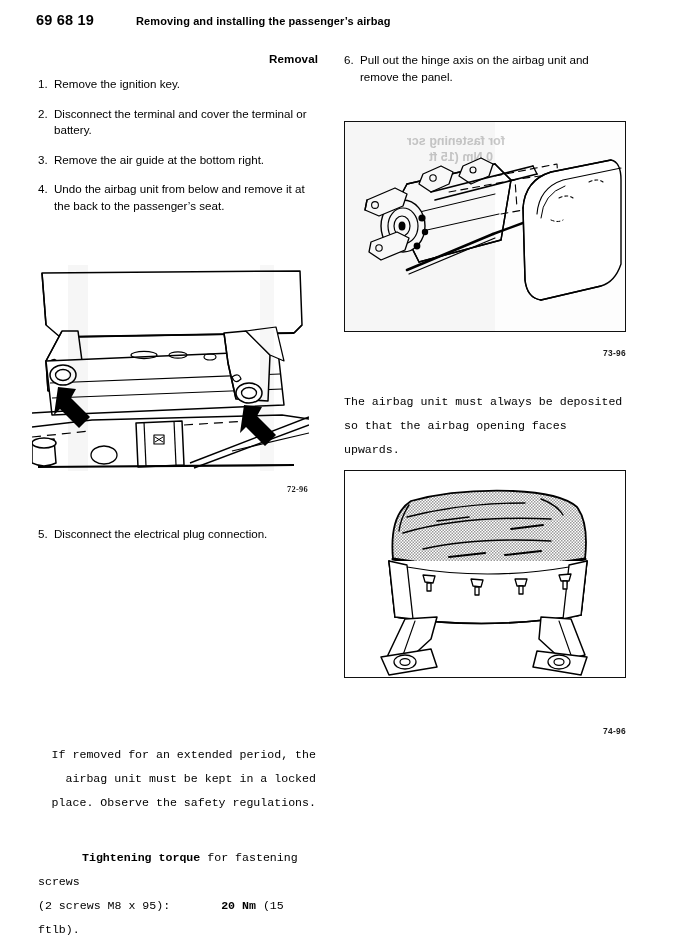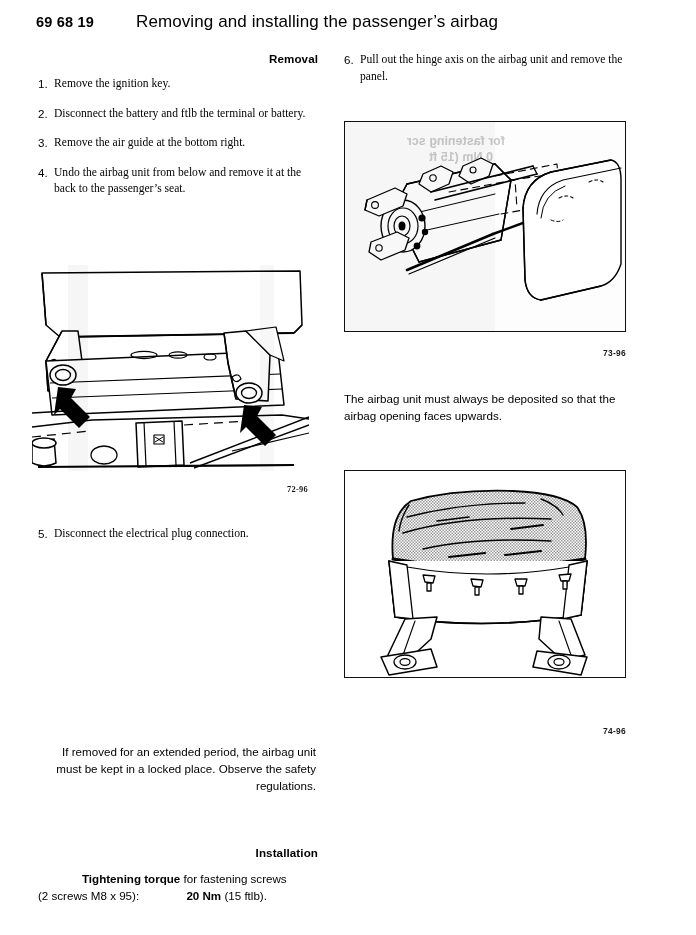--- a/index.html
+++ b/index.html
@@ -35,22 +35,22 @@
   }
   .header-number {
     font-weight: bold;
     font-size: 14.5px;
     letter-spacing: 0.2px;
     white-space: nowrap;
     width: 100px;
     flex: 0 0 100px;
   }
   .header-title {
-    font-weight: normal;
-    font-size: 17px;
+    font-weight: bold;
+    font-size: 11px;
     letter-spacing: 0.1px;
     white-space: nowrap;
   }
 
   
   .col-left {
     position: absolute;
     left: 38px;
     top: 52px;
     width: 280px;
@@ -64,36 +64,37 @@
 
   .sect-head {
     font-weight: bold;
     font-size: 11.6px;
     margin: 0 0 11px 0;
     letter-spacing: 0.1px;
     text-align: right;
   }
   .para {
     font-size: 11.6px;
-    line-height: 17px;
+    line-height: 24px;
     margin: 0 0 13px 0;
+    font-family: Liberation Mono, monospace;
   }
   .para:last-child { margin-bottom: 0; }
 
   .step {
     display: flex;
     font-size: 11.6px;
     line-height: 16.5px;
     margin: 0 0 13px 0;
   }
   .step-num {
     flex: 0 0 16px;
     width: 16px;
   }
-  .step-text { flex: 1 1 auto; font-family: Liberation Serif, serif; }
+  .step-text { flex: 1 1 auto; }
 
   .note-body { margin-top: 10px; }
 
   .fig-caption {
     font-size: 8.4px;
     font-weight: bold;
     letter-spacing: 0.3px;
     text-align: right;
     color: #1a1a1a;
   }
@@ -138,21 +139,21 @@
 
   <div class="col-left">
     <div class="sect-head">Removal</div>
 
     <div class="step">
       <span class="step-num">1.</span>
       <span class="step-text">Remove the ignition key.</span>
     </div>
     <div class="step">
       <span class="step-num">2.</span>
-      <span class="step-text">Disconnect the battery and ftlb the terminal or battery.</span>
+      <span class="step-text">Disconnect the terminal and cover the terminal or battery.</span>
     </div>
     <div class="step">
       <span class="step-num">3.</span>
       <span class="step-text">Remove the air guide at the bottom right.</span>
     </div>
     <div class="step">
       <span class="step-num">4.</span>
       <span class="step-text">Undo the airbag unit from below and remove it at the back to the passenger’s seat.</span>
     </div>
   </div>
@@ -237,21 +238,20 @@
       <span class="step-num">5.</span>
       <span class="step-text">Disconnect the electrical plug connection.</span>
     </div>
   </div>
 
   <div style="position:absolute; left:38px; top:743px; width:278px;text-align:right;">
     <div class="para">If removed for an extended period, the airbag unit must be kept in a locked place. Observe the safety regulations.</div>
   </div>
 
   <div style="position:absolute; left:38px; top:846px; width:280px;">
-    <div class="sect-head">Installation</div>
     <div class="para">
       <span class="b">Tightening torque</span><span> for fastening screws</span><br>
       <span>(2 screws M8 x 95): </span><span class="b">20 Nm</span><span> (15 ftlb).</span>
     </div>
   </div>
 
   <div class="col-right">
     <div class="step" style="margin-bottom:0;">
       <span class="step-num">6.</span>
       <span class="step-text">Pull out the hinge axis on the airbag unit and remove the panel.</span>

